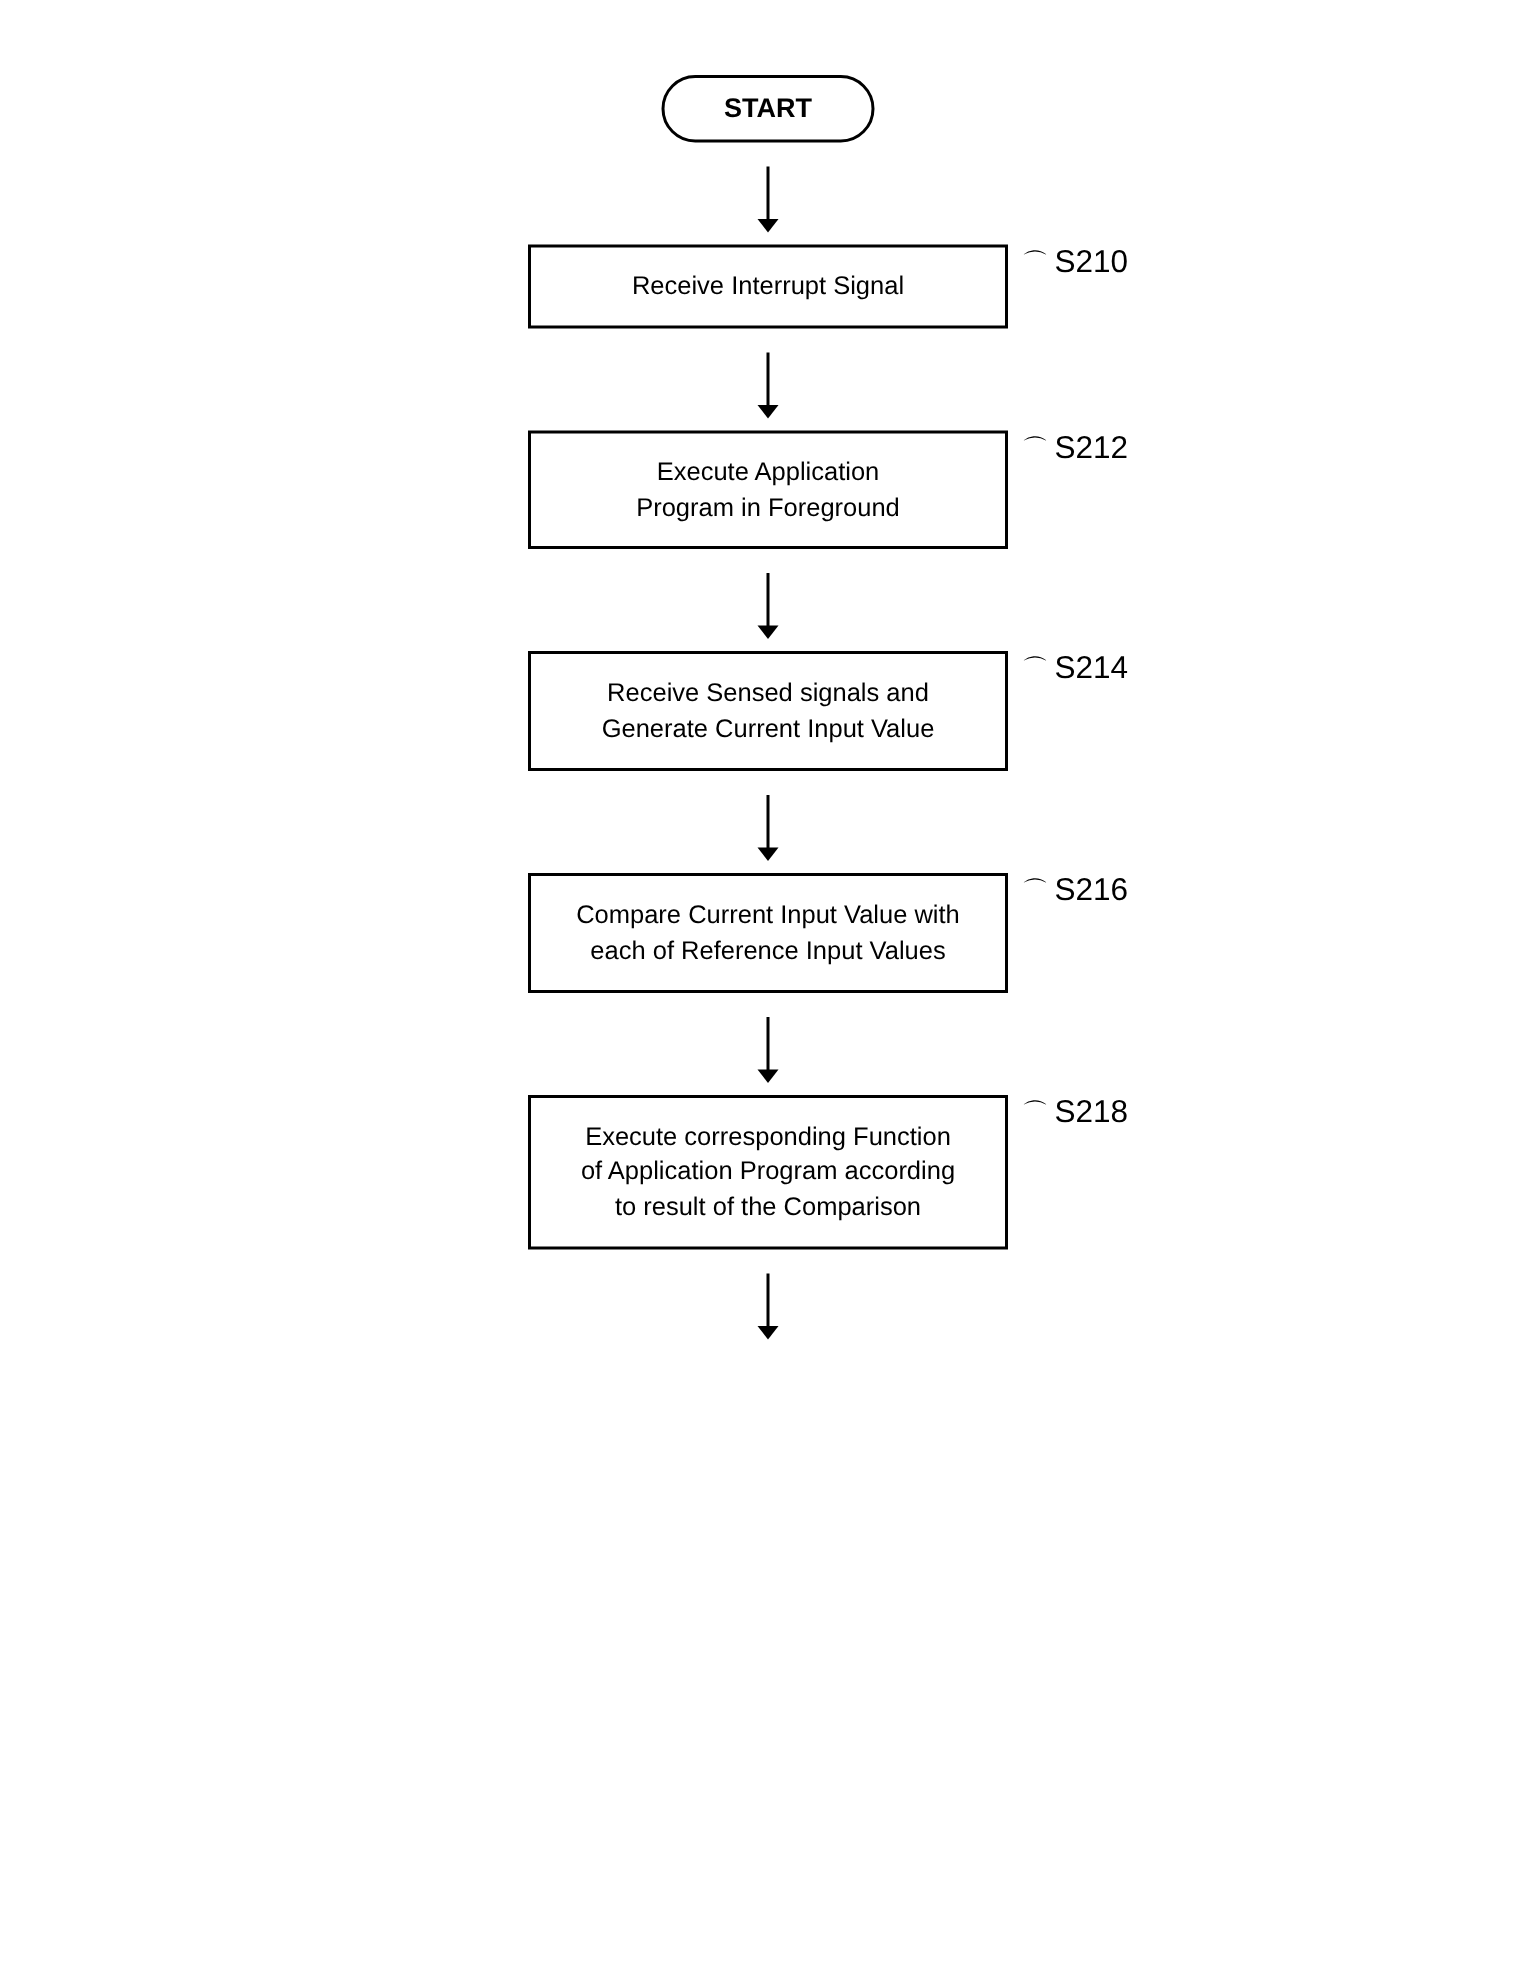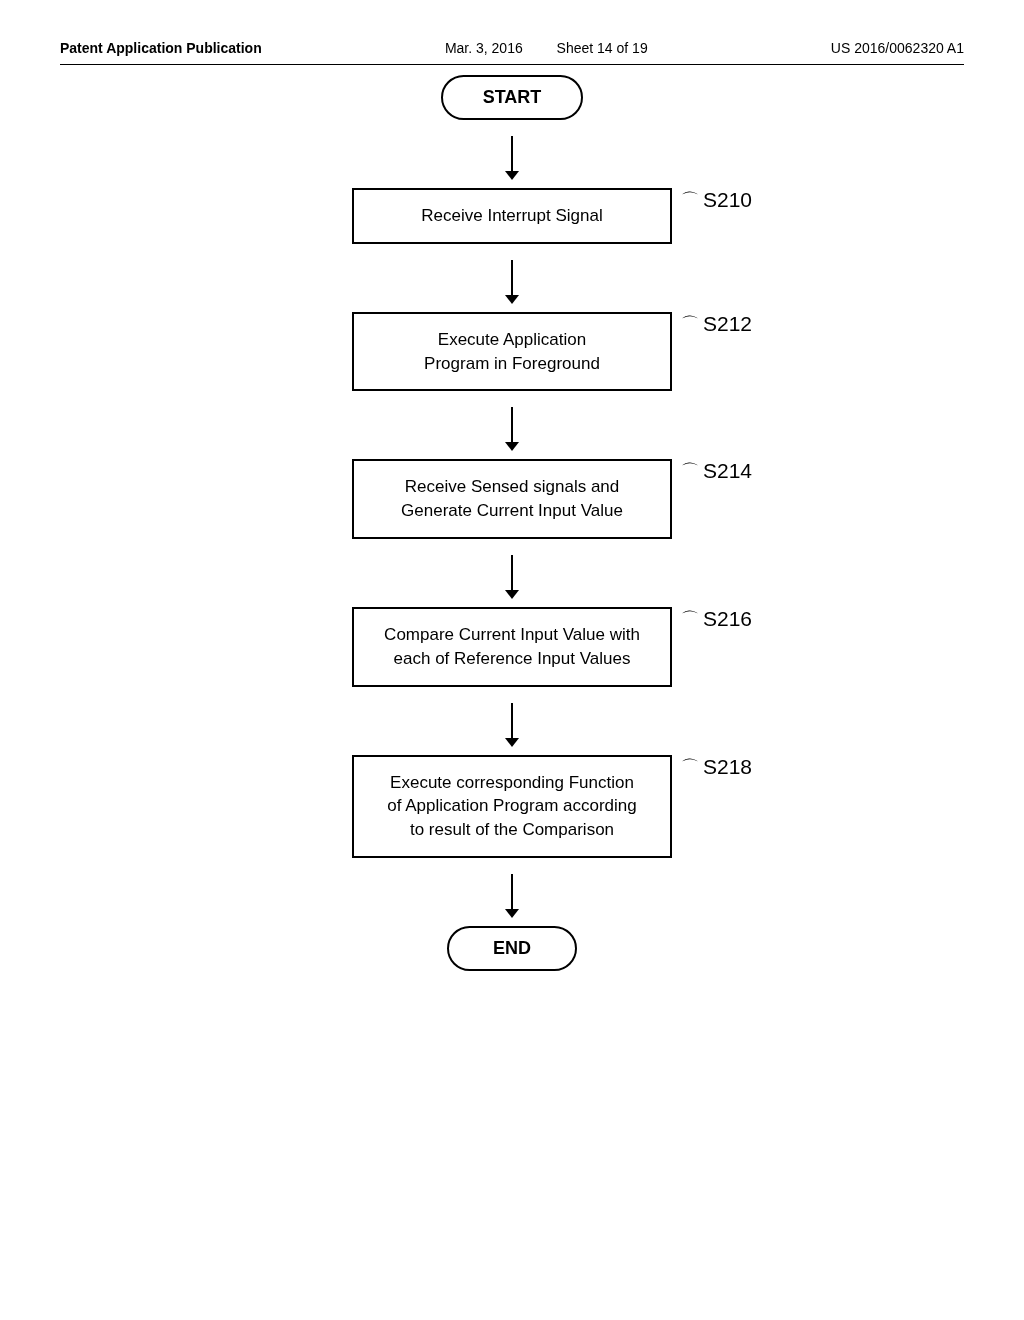--- a/index.html
+++ b/index.html
@@ -142,105 +142,96 @@
       display: flex;
       flex-direction: column;
       align-items: center;
     }
   </style>
 </head>
 <body>
 
 <div class="page">
 
-  <div class="header">
-    <span class="header-left">Patent Application Publication</span>
-    <span class="header-center">
-      <span style="margin-right: 30px;">Mar. 3, 2016</span>
-      <span>Sheet 14 of 19</span>
-    </span>
-    <span class="header-right">US 2016/0062320 A1</span>
+
+
+  <div class="flowchart">
+
+    <div class="oval">START</div>
+
+    <div class="arrow-wrapper">
+      <div class="arrow-down"></div>
+    </div>
+
+    <div class="step-row">
+      <div class="rect-box">
+        <span>Receive Interrupt Signal</span>
+      </div>
+      <div class="step-label">
+        <span class="tick">⌒</span>
+        <span class="step-label-text">S210</span>
+      </div>
+    </div>
+
+    <div class="arrow-wrapper">
+      <div class="arrow-down"></div>
+    </div>
+
+    <div class="step-row">
+      <div class="rect-box">
+        <span>Execute Application<br>Program in Foreground</span>
+      </div>
+      <div class="step-label">
+        <span class="tick">⌒</span>
+        <span class="step-label-text">S212</span>
+      </div>
+    </div>
+
+    <div class="arrow-wrapper">
+      <div class="arrow-down"></div>
+    </div>
+
+    <div class="step-row">
+      <div class="rect-box">
+        <span>Receive Sensed signals and<br>Generate Current Input Value</span>
+      </div>
+      <div class="step-label">
+        <span class="tick">⌒</span>
+        <span class="step-label-text">S214</span>
+      </div>
+    </div>
+
+    <div class="arrow-wrapper">
+      <div class="arrow-down"></div>
+    </div>
+
+    <div class="step-row">
+      <div class="rect-box">
+        <span>Compare Current Input Value with<br>each of Reference Input Values</span>
+      </div>
+      <div class="step-label">
+        <span class="tick">⌒</span>
+        <span class="step-label-text">S216</span>
+      </div>
+    </div>
+
+    <div class="arrow-wrapper">
+      <div class="arrow-down"></div>
+    </div>
+
+    <div class="step-row">
+      <div class="rect-box">
+        <span>Execute corresponding Function<br>of Application Program according<br>to result of the Comparison</span>
+      </div>
+      <div class="step-label">
+        <span class="tick">⌒</span>
+        <span class="step-label-text">S218</span>
+      </div>
+    </div>
+
+    <div class="arrow-wrapper">
+      <div class="arrow-down"></div>
+    </div>
+
+
   </div>
 
-
-  <div class="flowchart">
-
-    <div class="oval">START</div>
-
-    <div class="arrow-wrapper">
-      <div class="arrow-down"></div>
-    </div>
-
-    <div class="step-row">
-      <div class="rect-box">
-        <span>Receive Interrupt Signal</span>
-      </div>
-      <div class="step-label">
-        <span class="tick">⌒</span>
-        <span class="step-label-text">S210</span>
-      </div>
-    </div>
-
-    <div class="arrow-wrapper">
-      <div class="arrow-down"></div>
-    </div>
-
-    <div class="step-row">
-      <div class="rect-box">
-        <span>Execute Application<br>Program in Foreground</span>
-      </div>
-      <div class="step-label">
-        <span class="tick">⌒</span>
-        <span class="step-label-text">S212</span>
-      </div>
-    </div>
-
-    <div class="arrow-wrapper">
-      <div class="arrow-down"></div>
-    </div>
-
-    <div class="step-row">
-      <div class="rect-box">
-        <span>Receive Sensed signals and<br>Generate Current Input Value</span>
-      </div>
-      <div class="step-label">
-        <span class="tick">⌒</span>
-        <span class="step-label-text">S214</span>
-      </div>
-    </div>
-
-    <div class="arrow-wrapper">
-      <div class="arrow-down"></div>
-    </div>
-
-    <div class="step-row">
-      <div class="rect-box">
-        <span>Compare Current Input Value with<br>each of Reference Input Values</span>
-      </div>
-      <div class="step-label">
-        <span class="tick">⌒</span>
-        <span class="step-label-text">S216</span>
-      </div>
-    </div>
-
-    <div class="arrow-wrapper">
-      <div class="arrow-down"></div>
-    </div>
-
-    <div class="step-row">
-      <div class="rect-box">
-        <span>Execute corresponding Function<br>of Application Program according<br>to result of the Comparison</span>
-      </div>
-      <div class="step-label">
-        <span class="tick">⌒</span>
-        <span class="step-label-text">S218</span>
-      </div>
-    </div>
-
-    <div class="arrow-wrapper">
-      <div class="arrow-down"></div>
-    </div>
-
-    <div class="oval">END</div>
-
-  </div>
-
 </div>
 
 </body></html>

